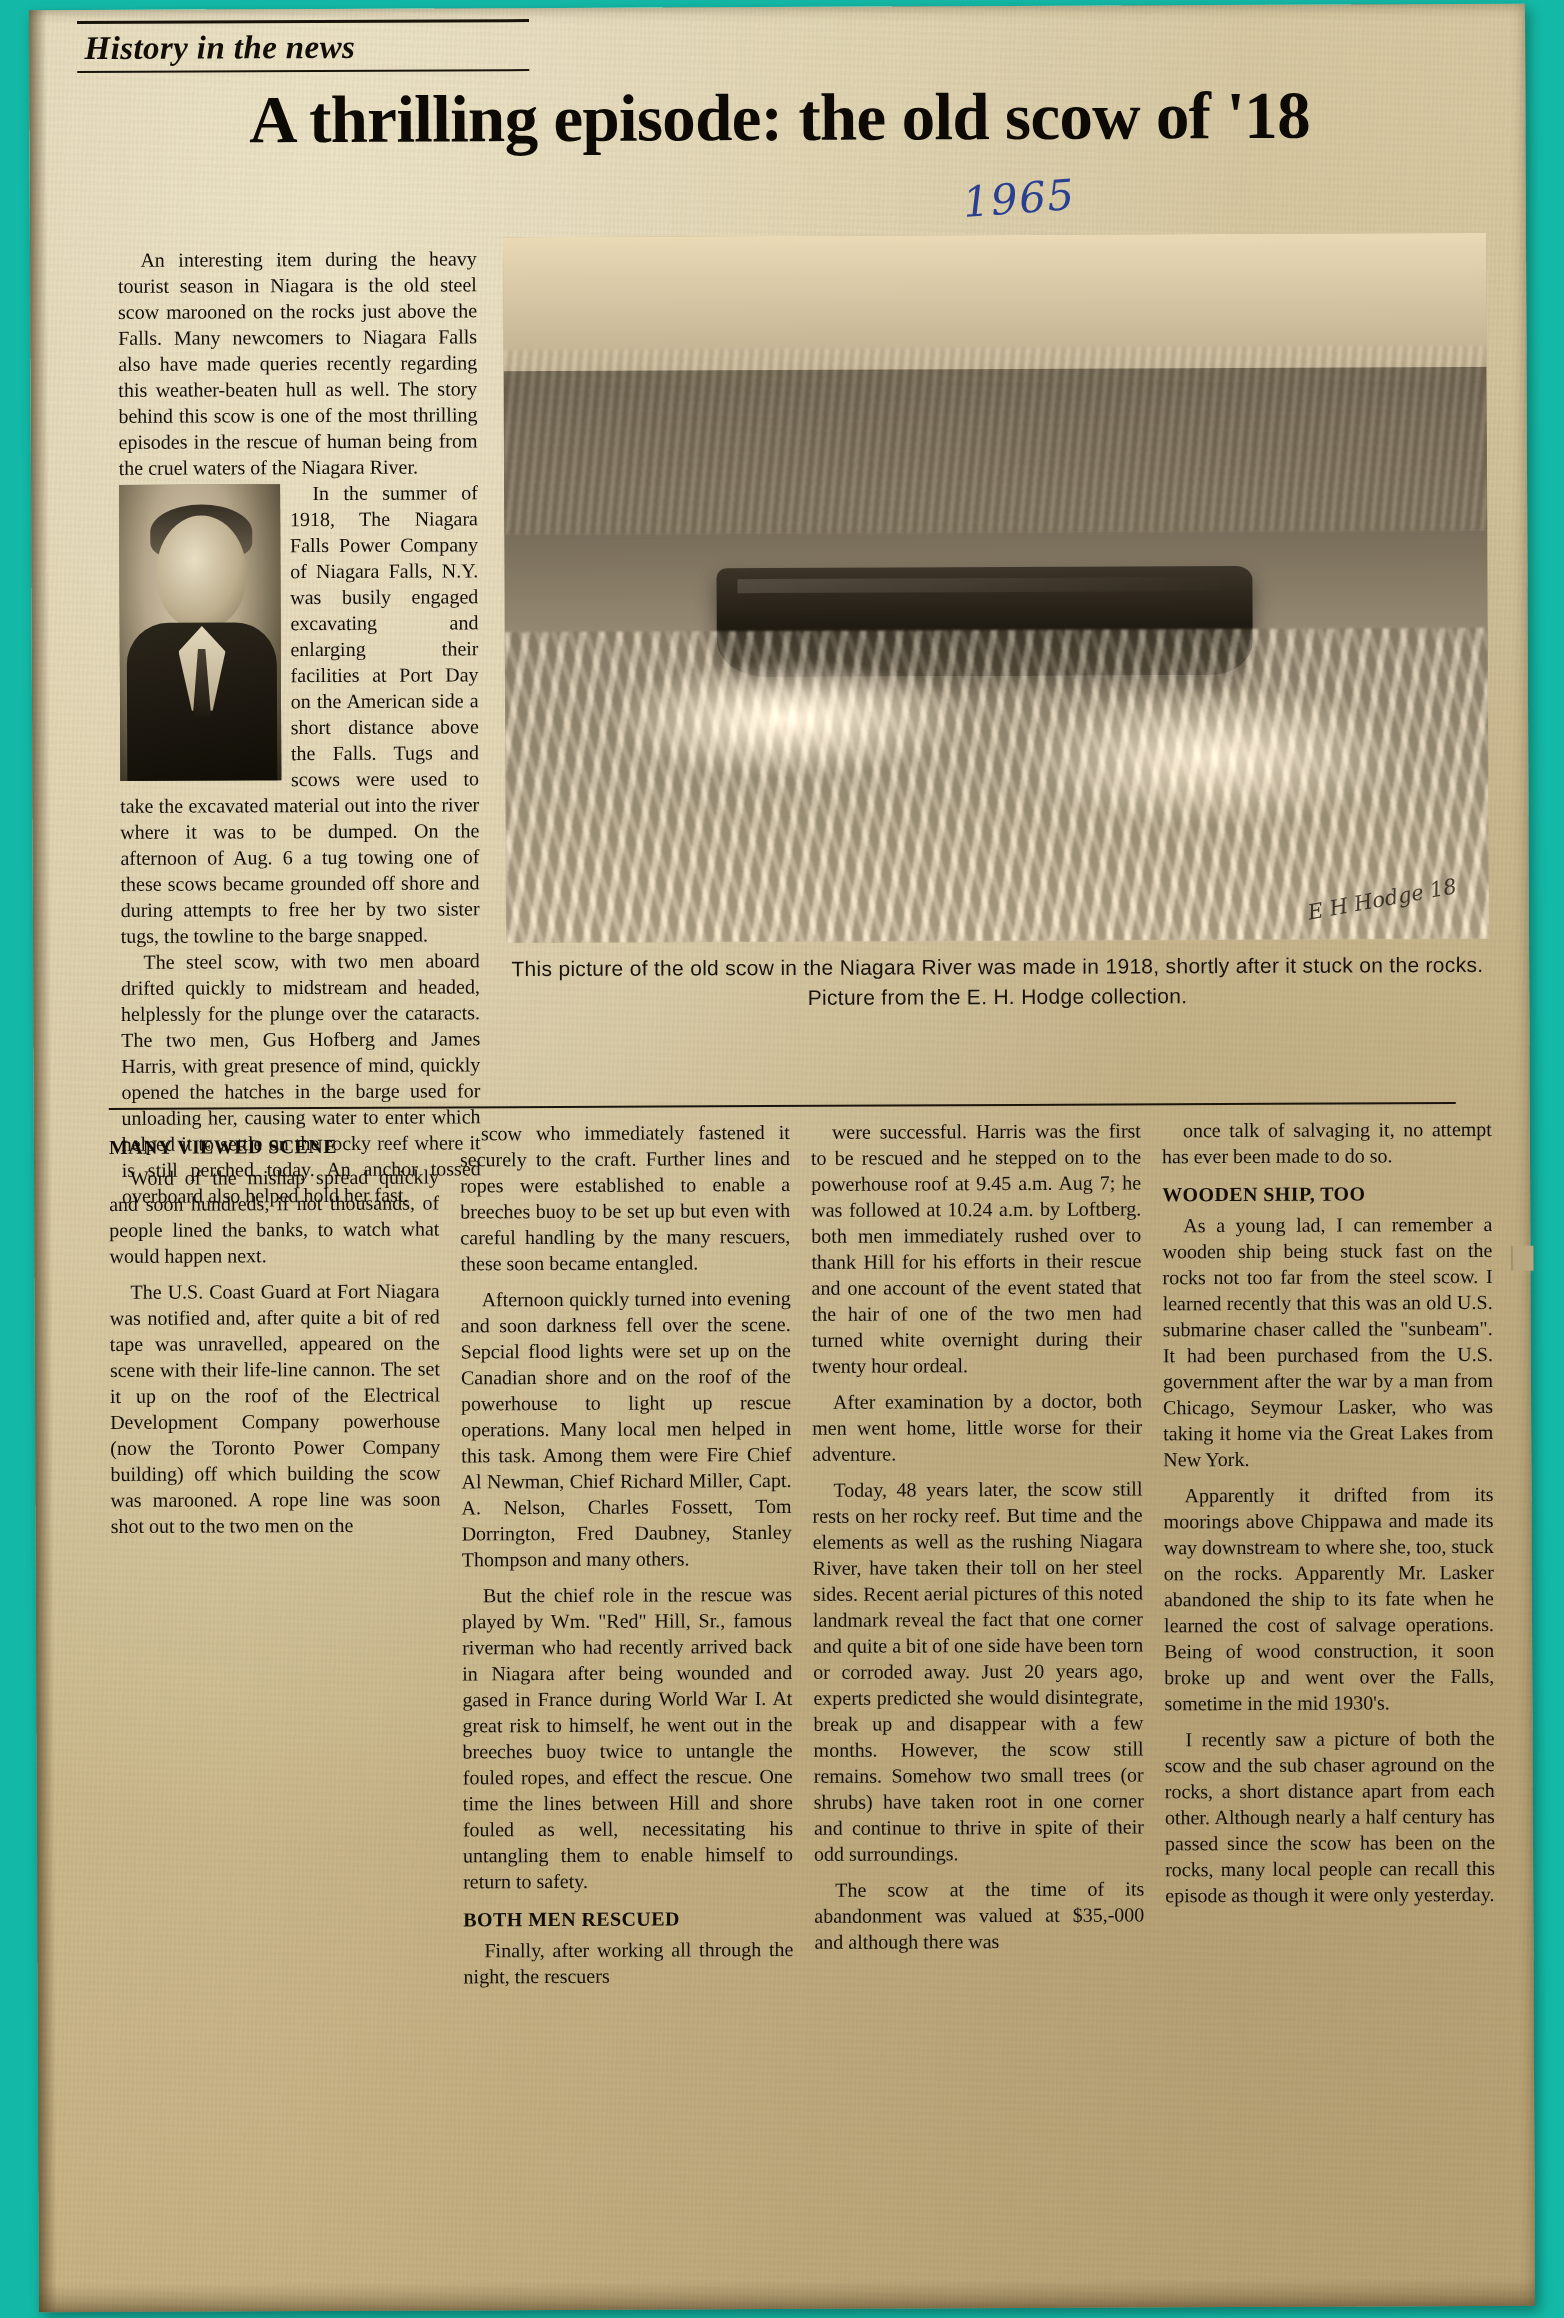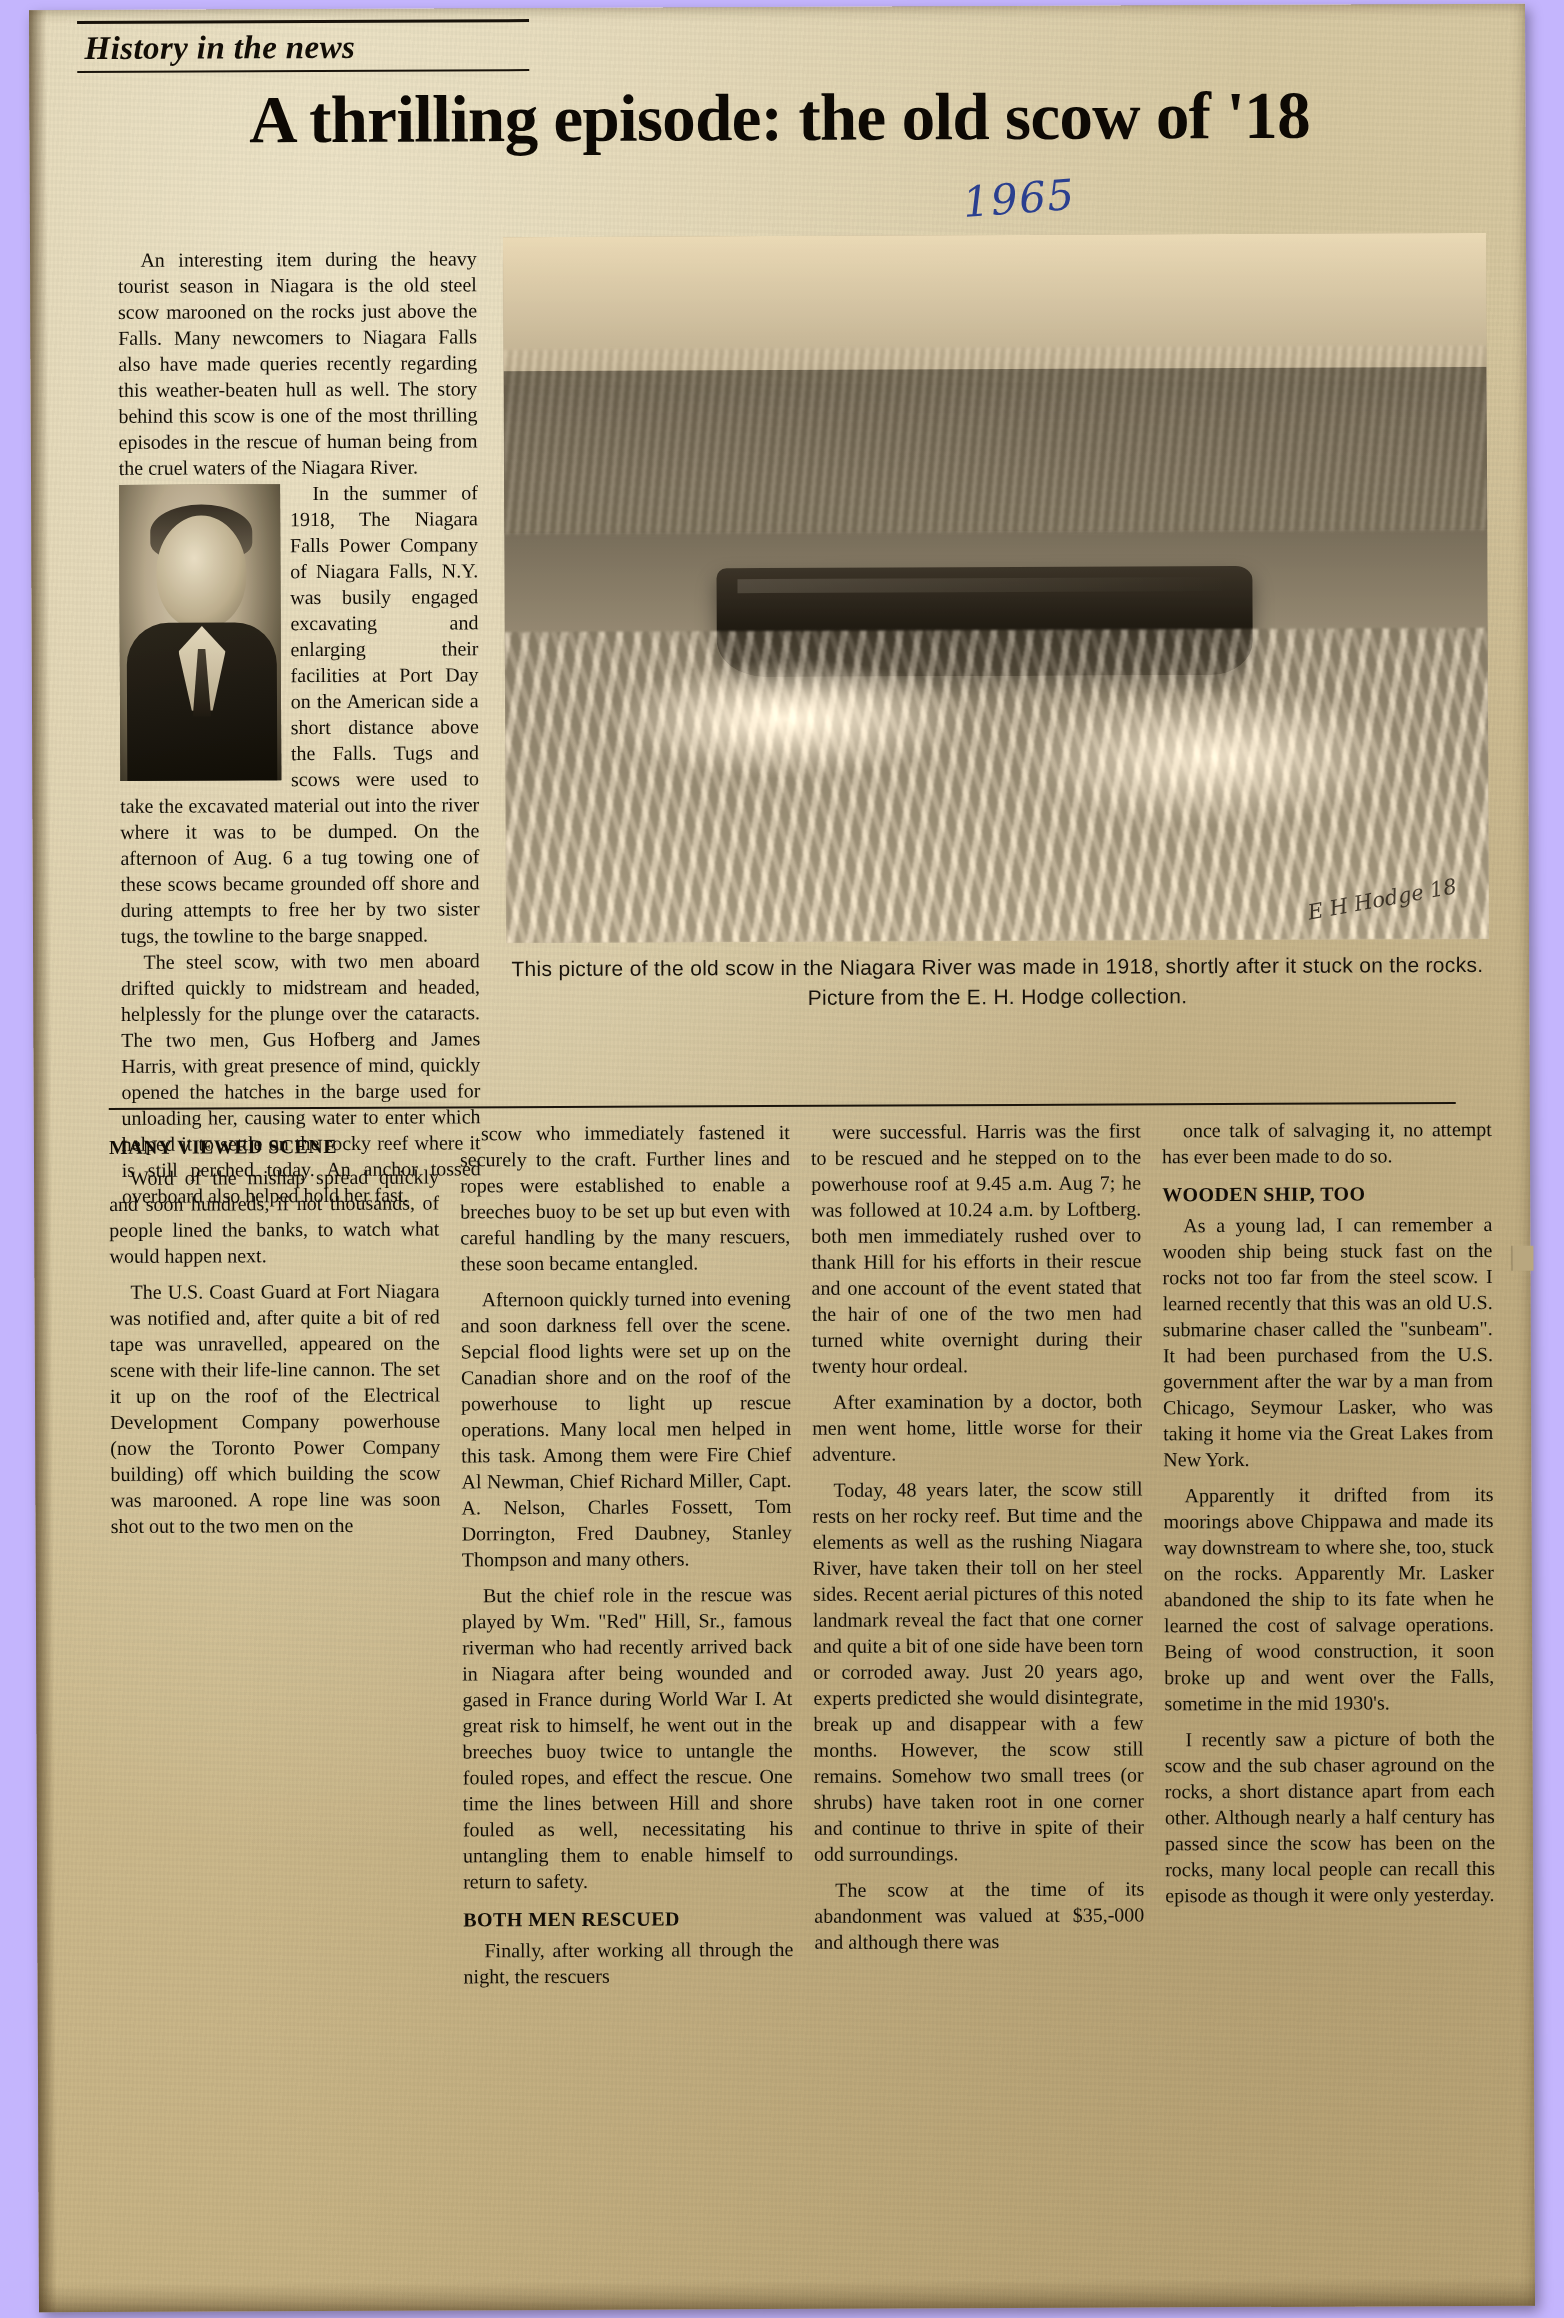--- a/index.html
+++ b/index.html
@@ -7,21 +7,21 @@
     padding: 0;
     background: #8a7a5e;
   }
   body {
     font-family: "Liberation Serif", serif;
   }
   .page {
     position: relative;
     width: 1564px;
     height: 2319px;
-    background: #c4b5fd;
+    background: #14b8a6;
     overflow: hidden;
   }
   
   .clipping {
     position: absolute;
     left: 34px;
     top: 7px;
     width: 1496px;
     height: 2302px;
     background:

